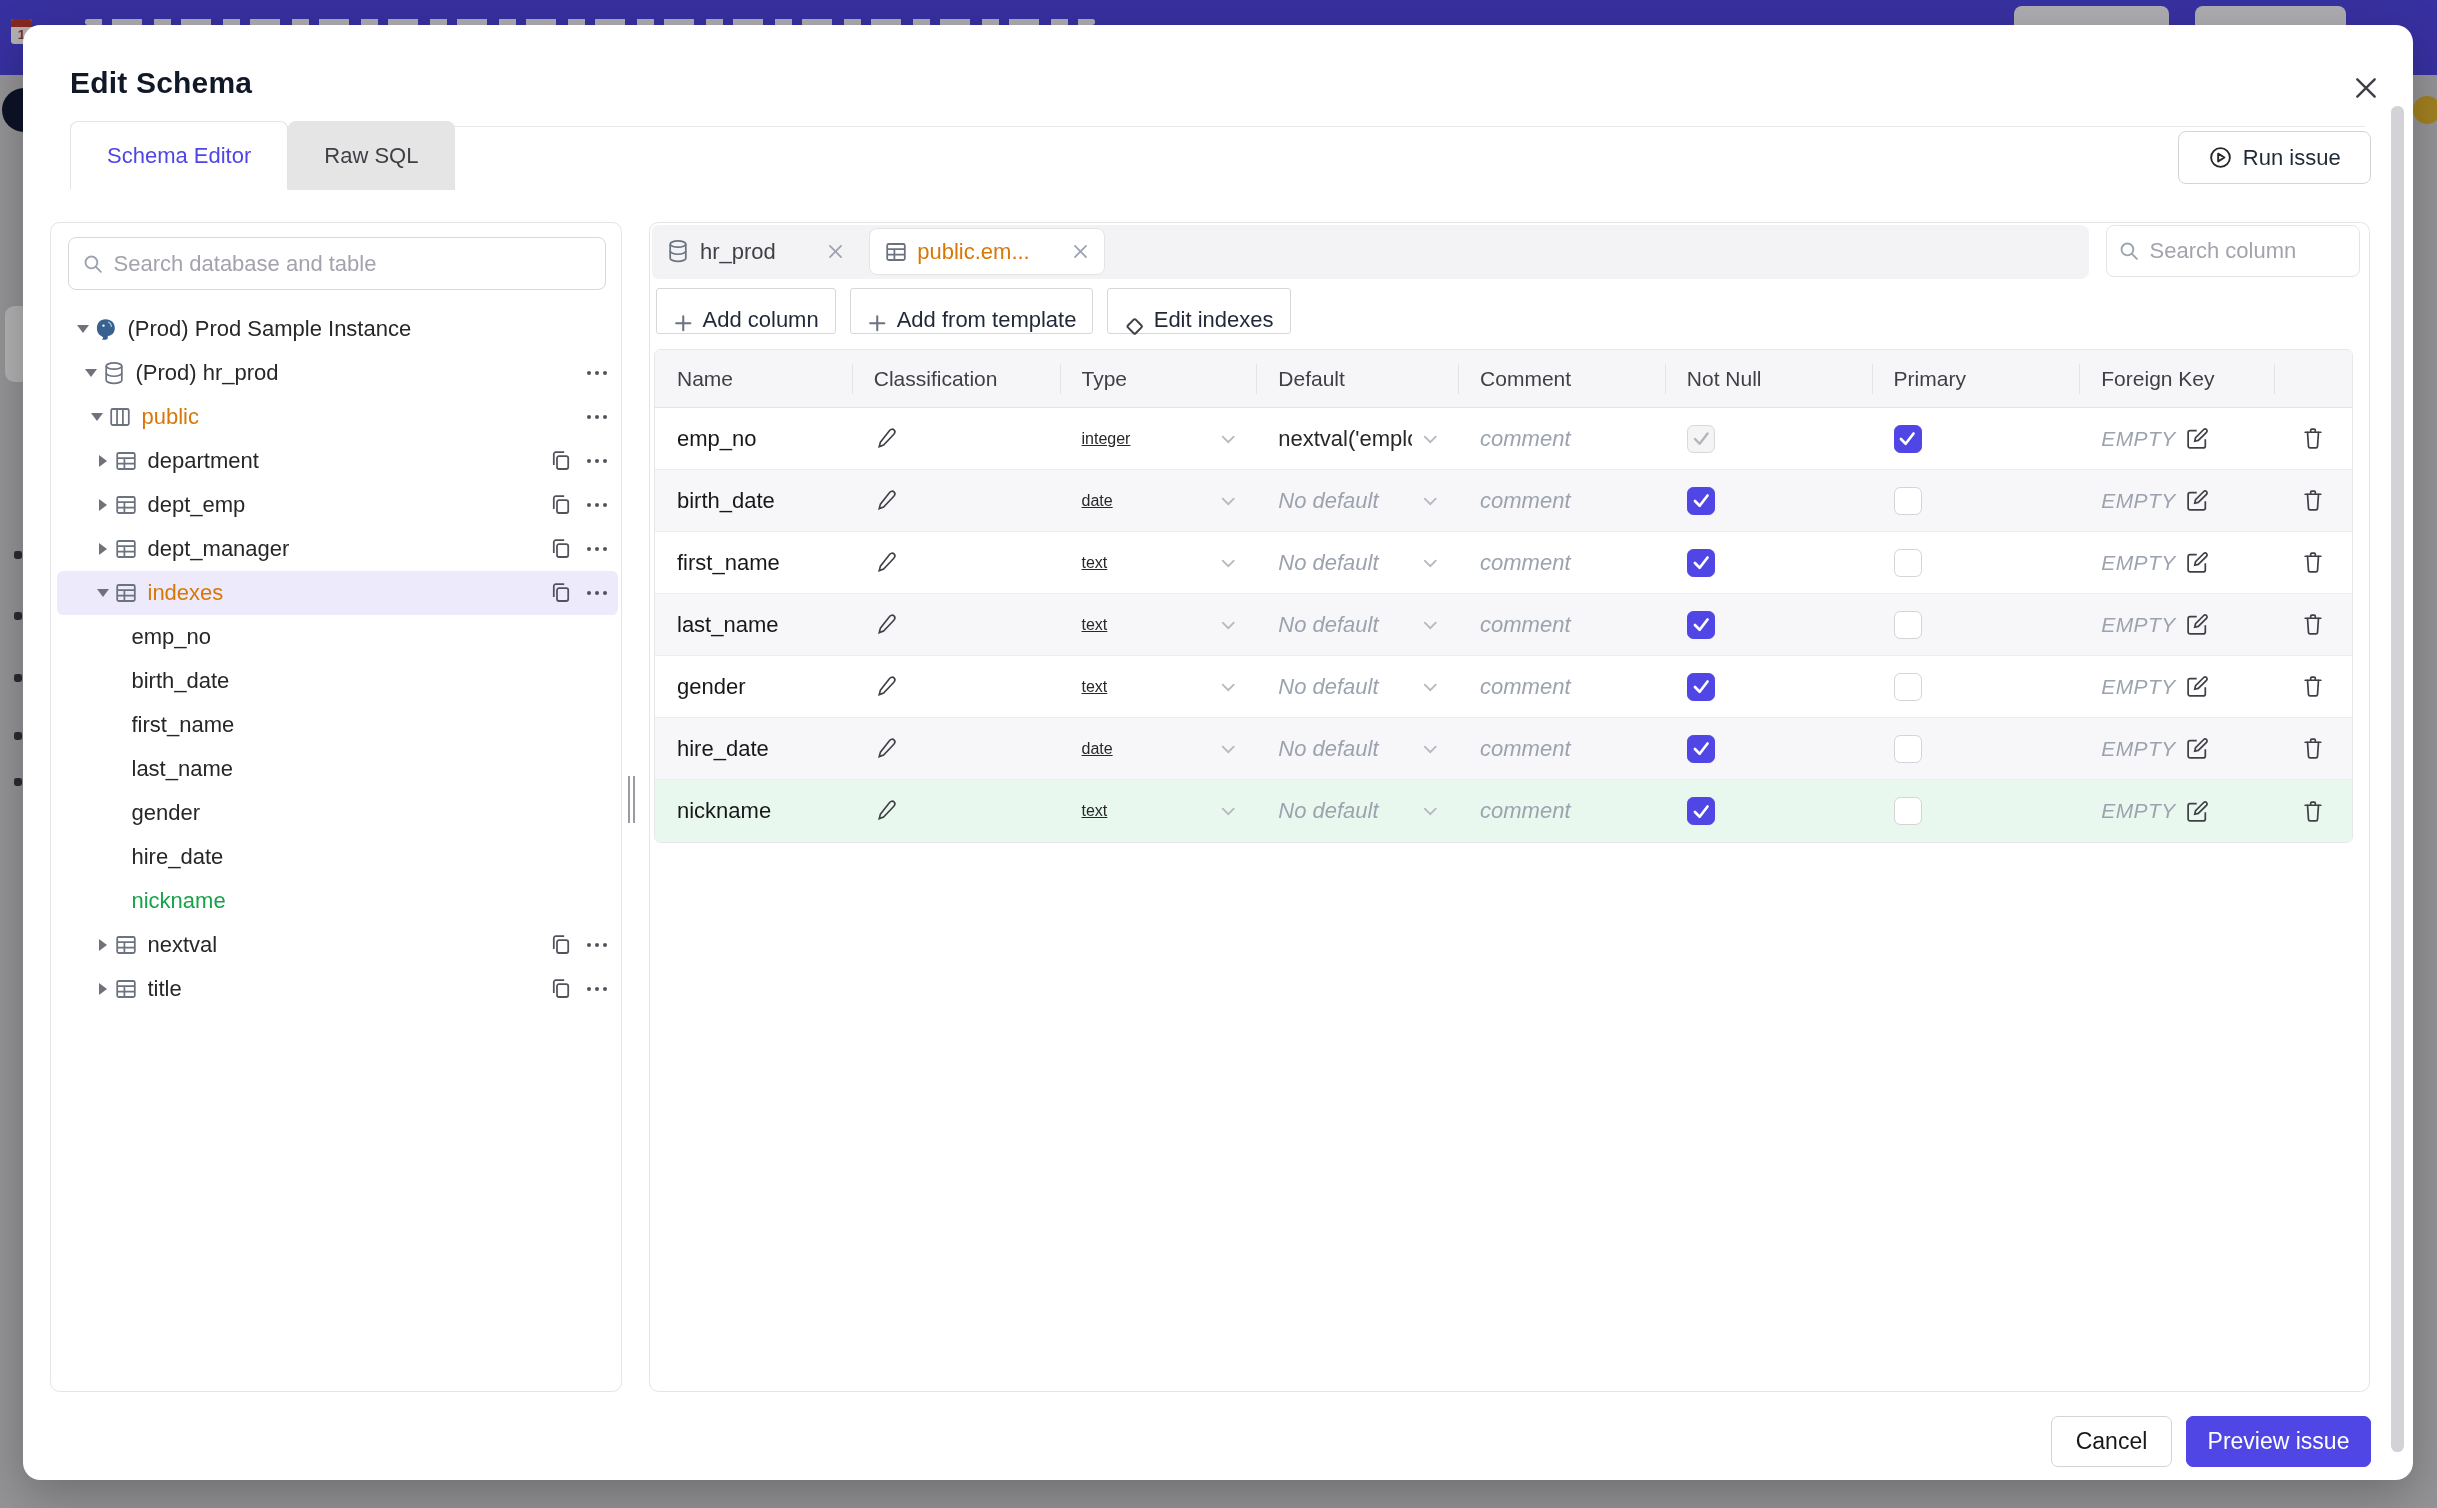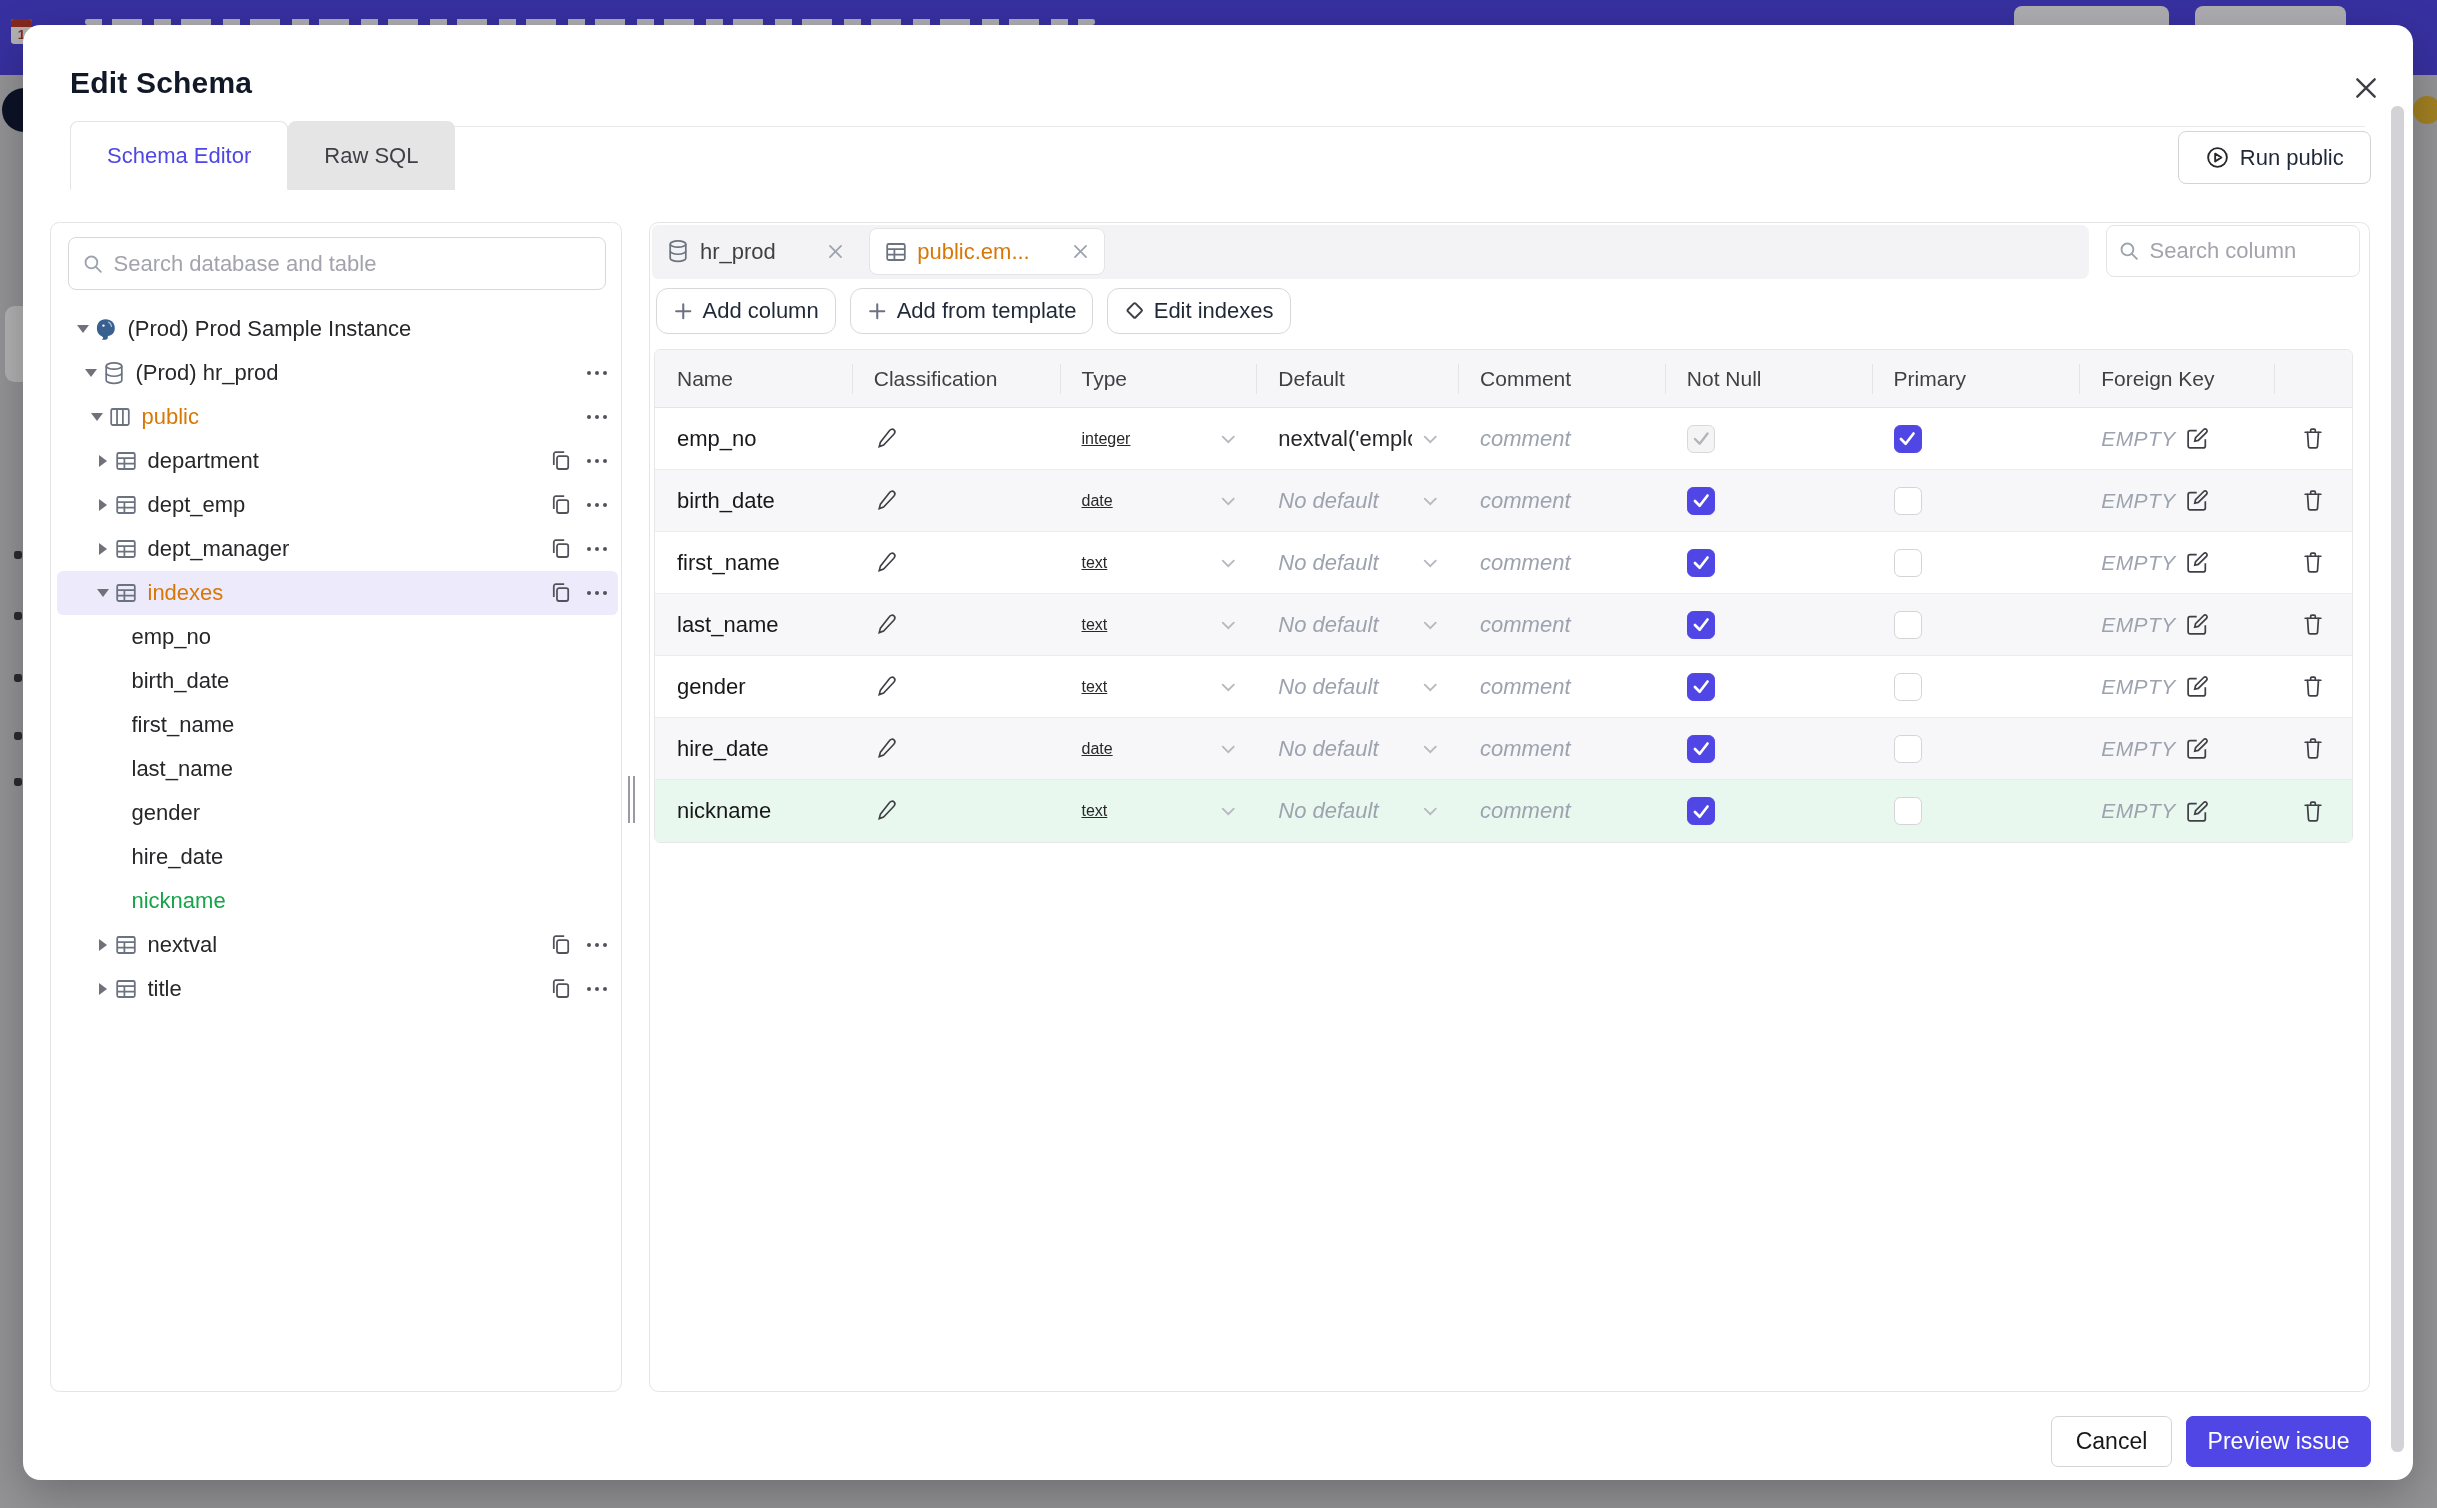--- a/index.html
+++ b/index.html
@@ -73,21 +73,21 @@
   .chip { display:flex; align-items:center; gap:9.5px; padding:0 14px; height:54px; }
   .chip .chip-label { font-size:22px; color:#3f3f46; }
   .chip .chip-x { margin-left:41px; display:flex; cursor:pointer; }
   .chip.active-chip { background:#fff; border:1.2px solid #e4e4e7; border-radius:8px; height:47px; margin-left:9.5px; }
   .chip.active-chip .chip-label { color:#d97706; }
   .chip.active-chip .chip-x { margin-left:32px; }
   .col-search { position:absolute; left:1456px; top:1.6px; width:254px; height:52px; border:1.2px solid #e4e4e7; border-radius:8px;
     display:flex; align-items:center; padding:0 11px; gap:9.5px; background:#fff; }
 
   .action-row { position:absolute; left:5.5px; top:65px; display:flex; gap:14px; }
-  .action-btn { height:46px; border:1.2px solid #d8d8dc; border-radius:12px; background:#fff; display:flex; align-items:center; gap:9.5px;
+  .action-btn { height:46px; border:1.2px solid #d8d8dc; border-radius:3px; background:#fff; display:flex; align-items:flex-end; gap:9.5px;
     padding:0 16px; font-size:22px; color:#1f2937; cursor:pointer; }
   .diamond { width:13.4px; height:13.4px; border:2px solid #3f3f46; transform:rotate(45deg); border-radius:2.4px; margin:0 3.2px; }
 
   
   .schema-table { position:absolute; left:4px; top:126px; width:1699px; border:0.8px solid #e7e7ea; border-radius:6.3px; overflow:hidden; }
   .thead { display:flex; height:58px; background:#f6f6f8; border-bottom:0.8px solid #e4e4e7; align-items:center; }
   .hcell { font-size:21px; font-weight:500; color:#3f3f46; padding-left:22px; position:relative; height:100%; display:flex; align-items:center; }
   .hcell + .hcell::before { content:""; position:absolute; left:0; top:14px; height:30px; width:0.8px; background:#e4e4e7; }
   .trow { display:flex; height:62px; align-items:center; border-bottom:0.8px solid #ececf0; background:#fff; }
   .trow:last-child { border-bottom:none; }
@@ -155,21 +155,21 @@
     <div class="tab inactive">Raw SQL</div>
   </div>
 
   <div class="run-checks-btn">
     <span>
       <svg width="25" height="25" viewBox="0 0 32 32" fill="none" stroke="#27272a" stroke-width="2.4">
         <circle cx="16" cy="16" r="12"></circle>
           <path d="M13 11l8 5-8 5z" stroke-linejoin="round"></path>
       </svg>
     </span>
-    <span>Run public</span>
+    <span>Run issue</span>
   </div>
 
   <div class="sidebar-panel">
     <div class="sidebar-search">
       <span>
         <svg width="22" height="22" viewBox="0 0 28 28" fill="none" stroke="#9ca3af" stroke-width="2.4" stroke-linecap="round">
           <circle cx="12" cy="12" r="7.5"></circle>
             <path d="M18 18l6 6"></path>
         </svg>
       </span>

